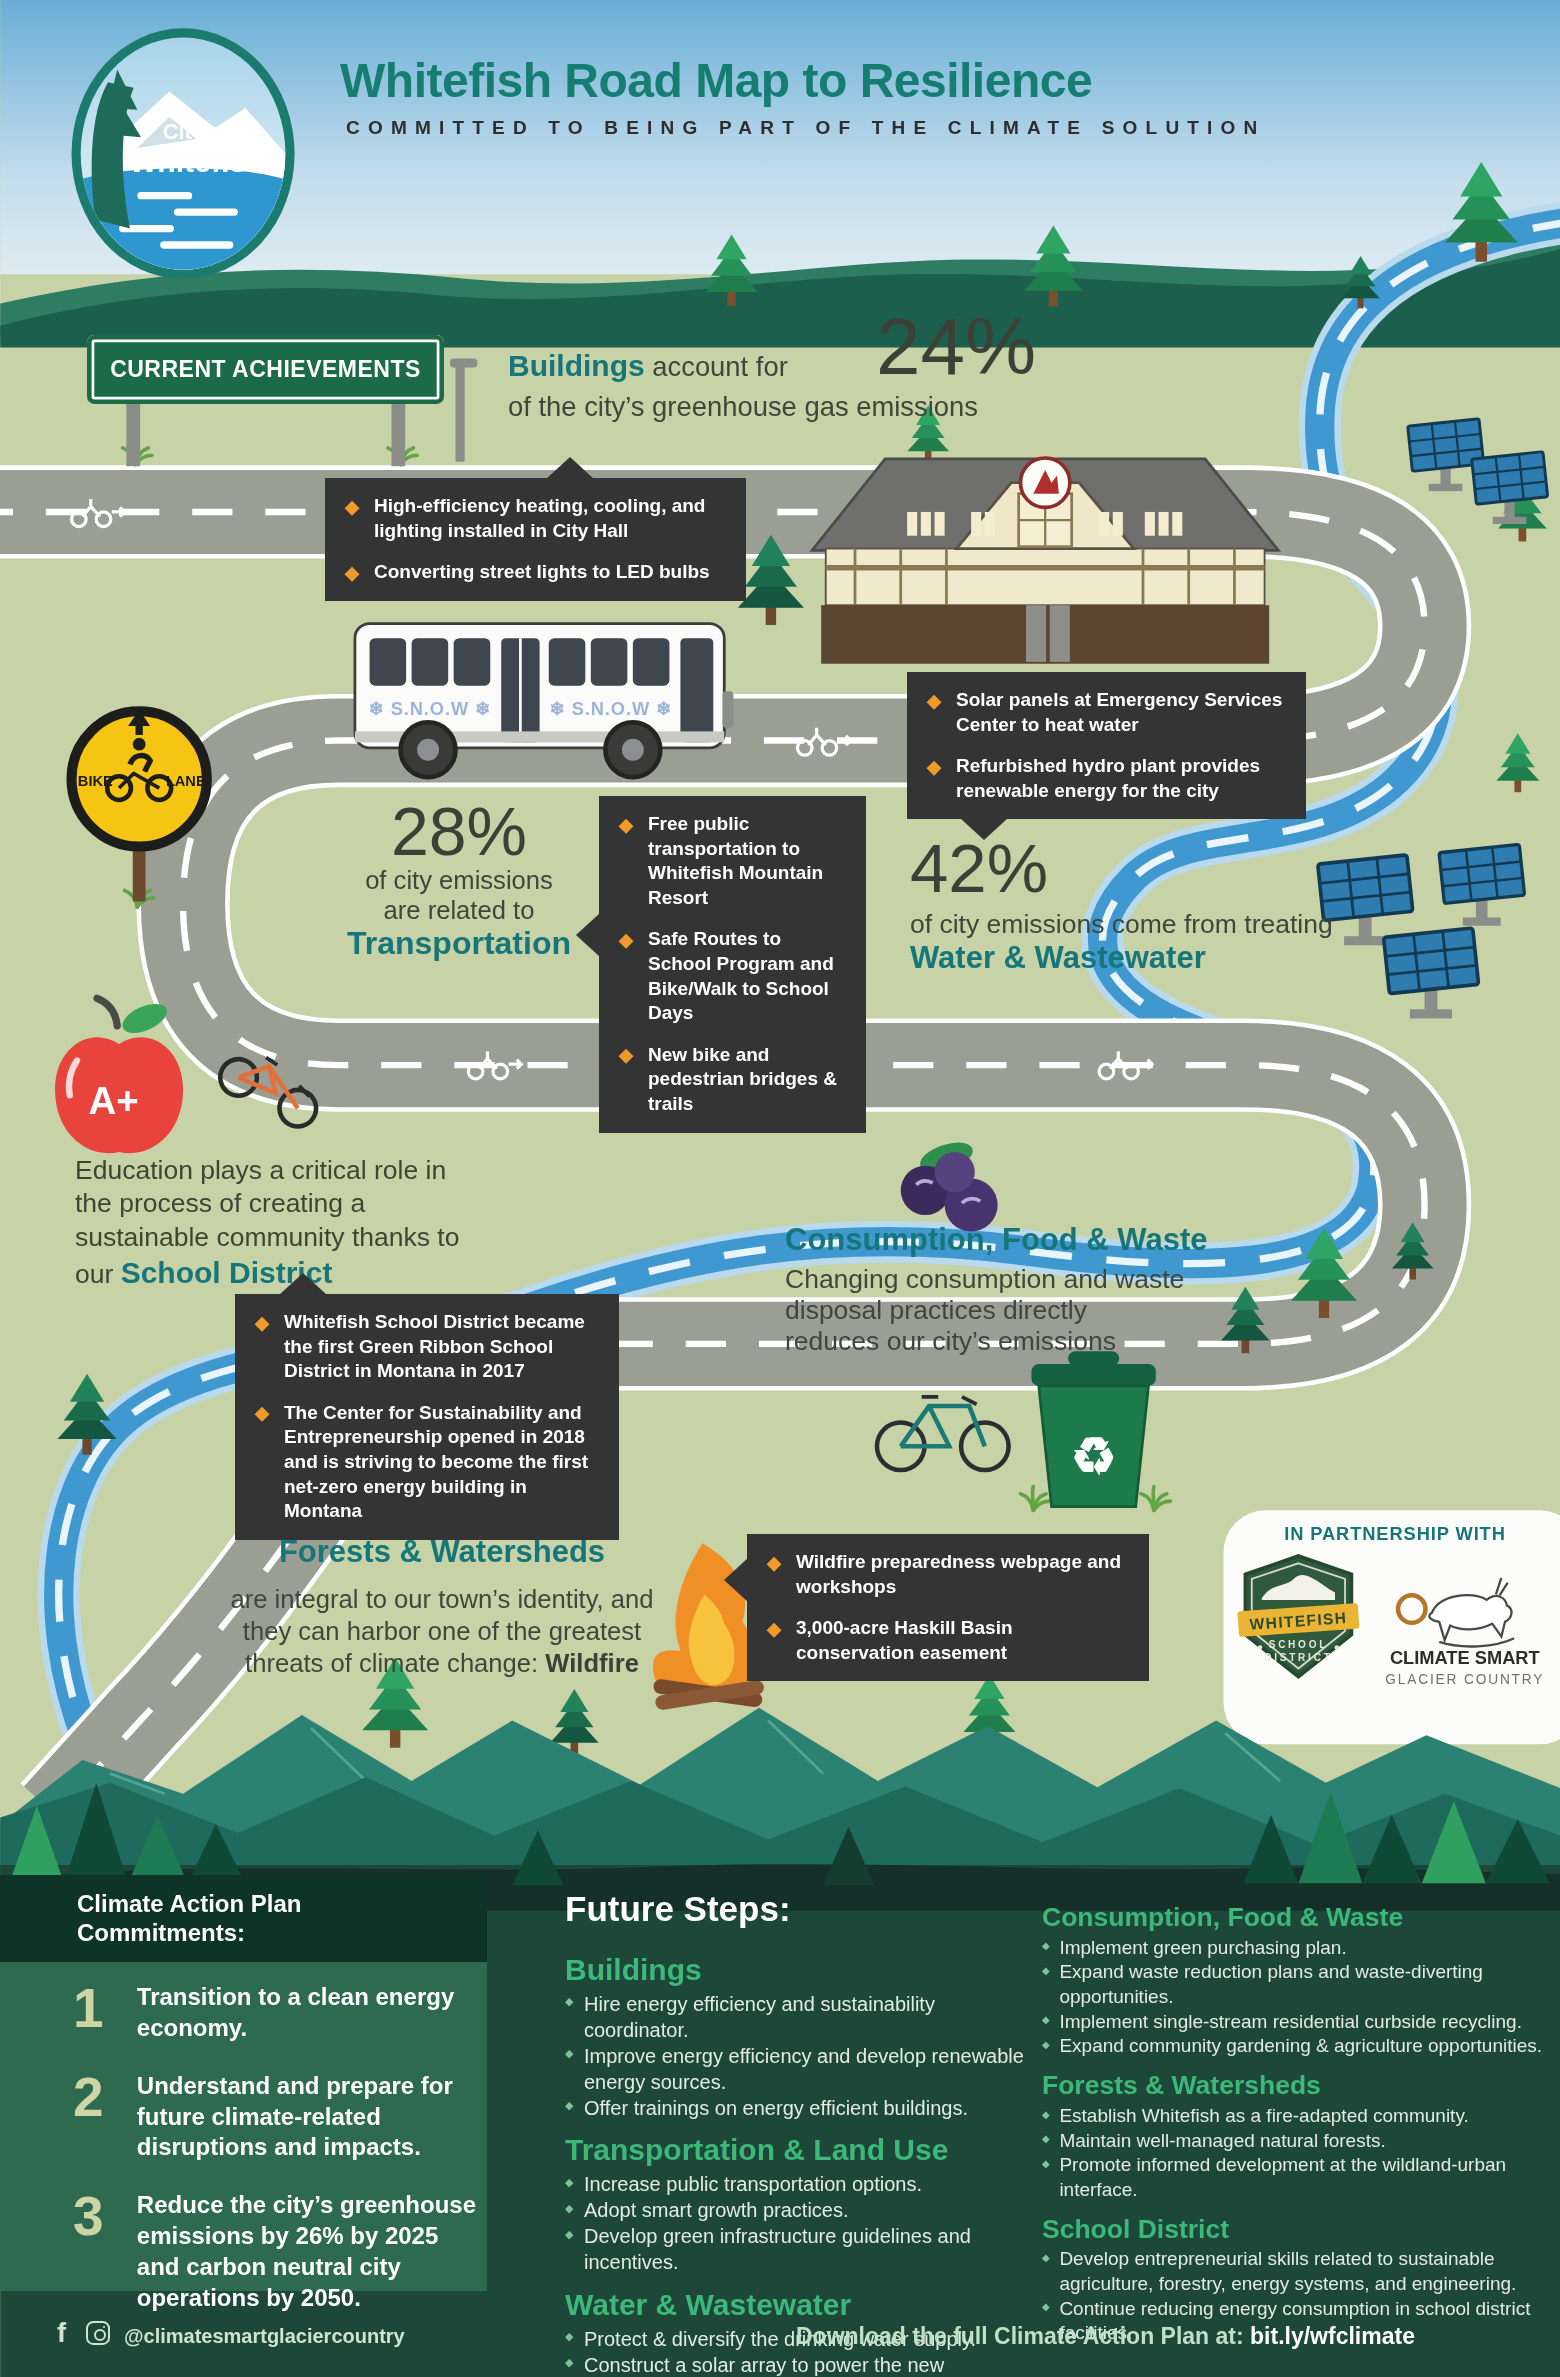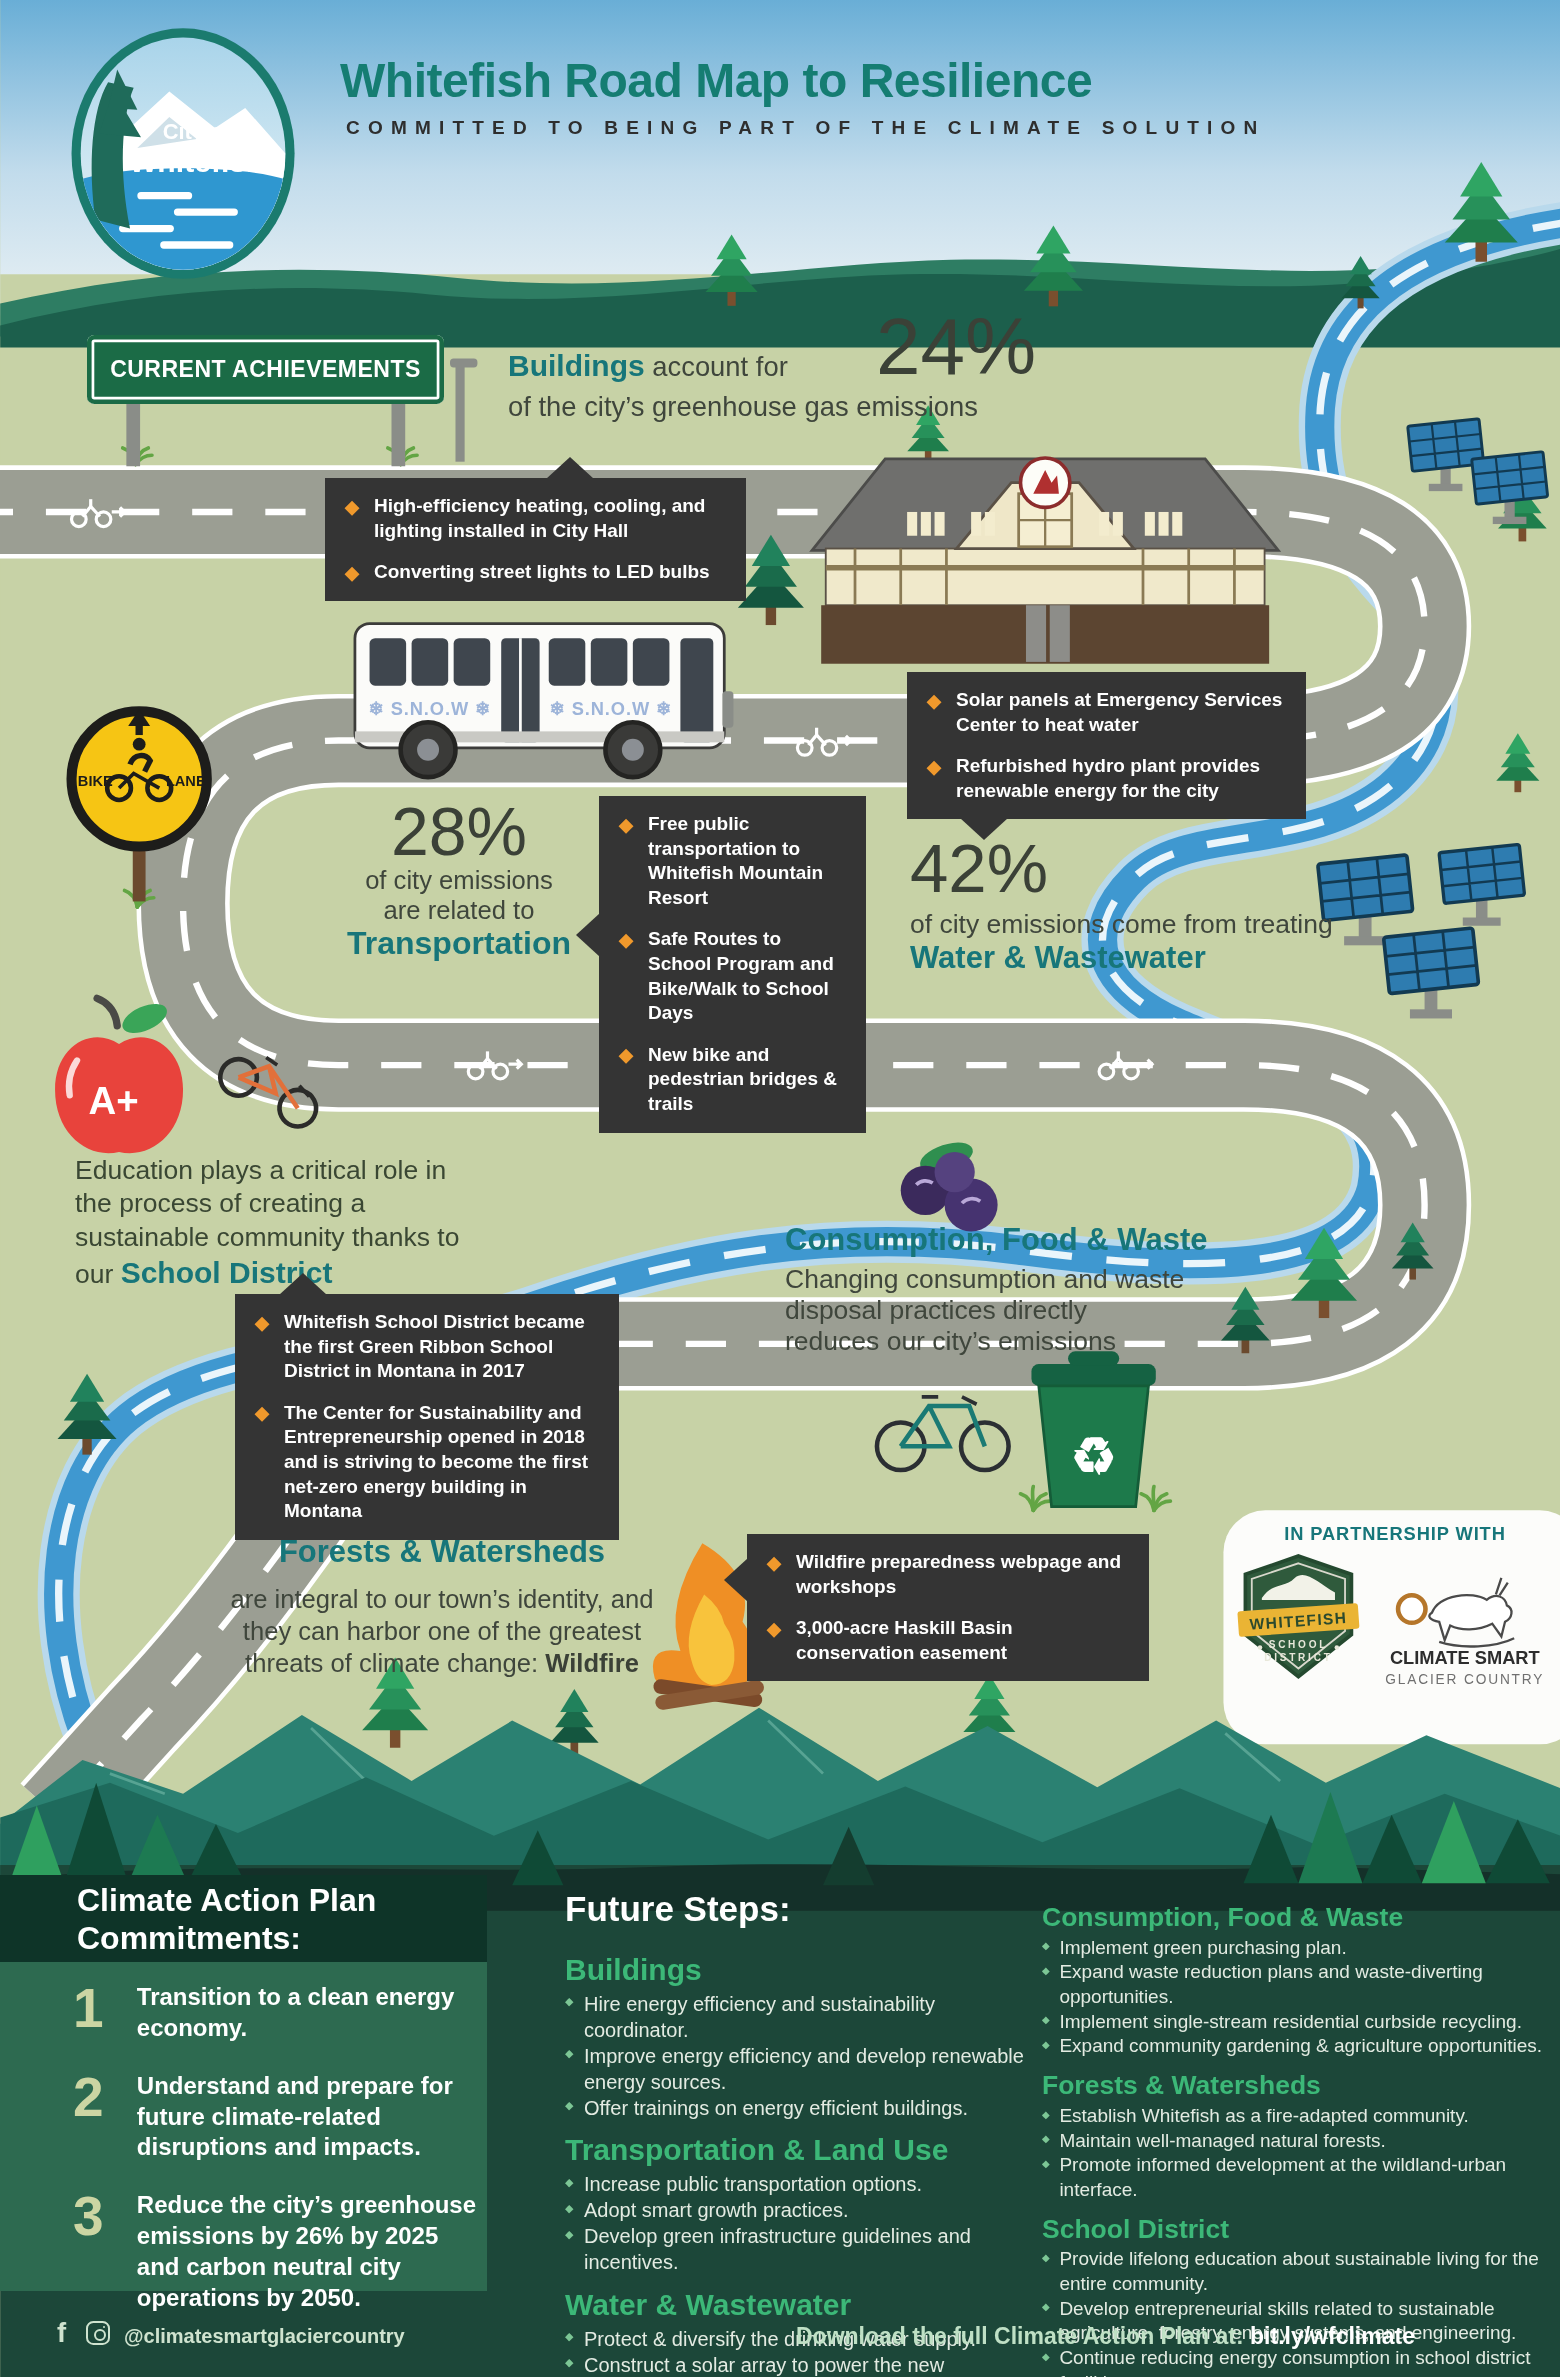--- a/index.html
+++ b/index.html
@@ -64,21 +64,21 @@
   #forests .b{font-size:25.6px;color:#3f463c;line-height:1.25;margin-top:14px;}
   #forests .wf{font-weight:700;color:#3b4137;}
 
   
   #partner-heading{left:1244px;top:1523px;width:302px;text-align:center;font-size:18.3px;
     font-weight:700;color:#17767a;letter-spacing:0.9px;z-index:25;}
 
   
   #commit-title-block{left:0;top:1875px;width:487px;height:88px;background:#0e3428;z-index:10;
     display:flex;align-items:center;padding-left:77px;}
-  #commit-title-block span{color:#fff;font-weight:700;font-size:32px;line-height:1.2;width:338px;}
+  #commit-title-block span{color:#fff;font-weight:700;font-size:24px;line-height:1.2;width:338px;}
   #commit-panel{left:0;top:1962px;width:487px;height:329px;background:#2d6a50;z-index:10;
     padding:20px 11px 0 73px;display:flex;flex-direction:column;gap:27.4px;}
   .c-item{display:flex;gap:12.8px;}
   .c-num{font-size:55px;font-weight:700;color:#ccd5a3;line-height:.95;width:51px;flex:0 0 51px;}
   .c-text{font-size:24px;font-weight:700;color:#fff;line-height:1.28;}
 
   #future-col{left:565px;top:1889px;width:462px;z-index:10;}
   #future-col .fs-title{font-size:35px;font-weight:700;color:#fff;margin-bottom:24px;}
   .fs-h1{font-size:30px;font-weight:700;color:#3cb878;margin:12.8px 0 3.7px 0;}
   .fs-item{position:relative;padding-left:19px;font-size:20px;color:#e3ebe2;line-height:1.3;}
@@ -504,21 +504,20 @@
     <div class="fs-h2" style="margin-top:0">Consumption, Food &amp; Waste</div>
     <div class="fs-item2">Implement green purchasing plan.</div>
     <div class="fs-item2">Expand waste reduction plans and waste-diverting opportunities.</div>
     <div class="fs-item2">Implement single-stream residential curbside recycling.</div>
     <div class="fs-item2">Expand community gardening &amp; agriculture opportunities.</div>
     <div class="fs-h2">Forests &amp; Watersheds</div>
     <div class="fs-item2">Establish Whitefish as a fire-adapted community.</div>
     <div class="fs-item2">Maintain well-managed natural forests.</div>
     <div class="fs-item2">Promote informed development at the wildland-urban interface.</div>
     <div class="fs-h2">School District</div>
-    <div class="fs-item2">Provide lifelong education about sustainable living for the entire community.</div>
     <div class="fs-item2">Develop entrepreneurial skills related to sustainable agriculture, forestry, energy systems, and engineering.</div>
     <div class="fs-item2">Continue reducing energy consumption in school district facilities.</div>
   </div>
 
   <div class="abs" id="footer">
     <span id="fb-icon">f</span>
     <span id="ig-icon"></span>
     <span id="handle">@climatesmartglaciercountry</span>
     <span id="download">
       <span>Download the full Climate Action Plan at: </span><span class="lnk">bit.ly/wfclimate</span>

